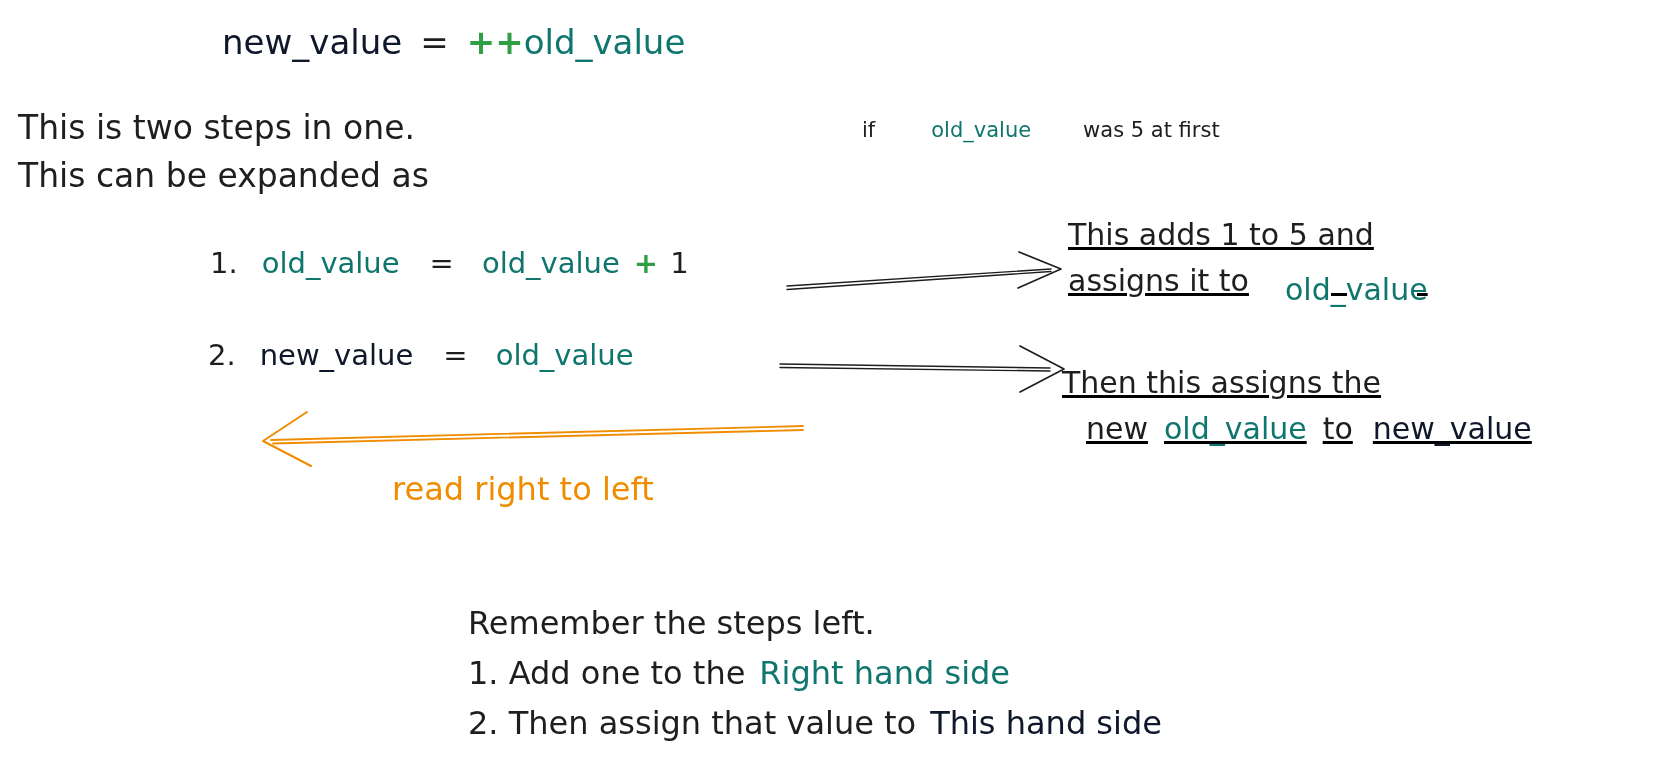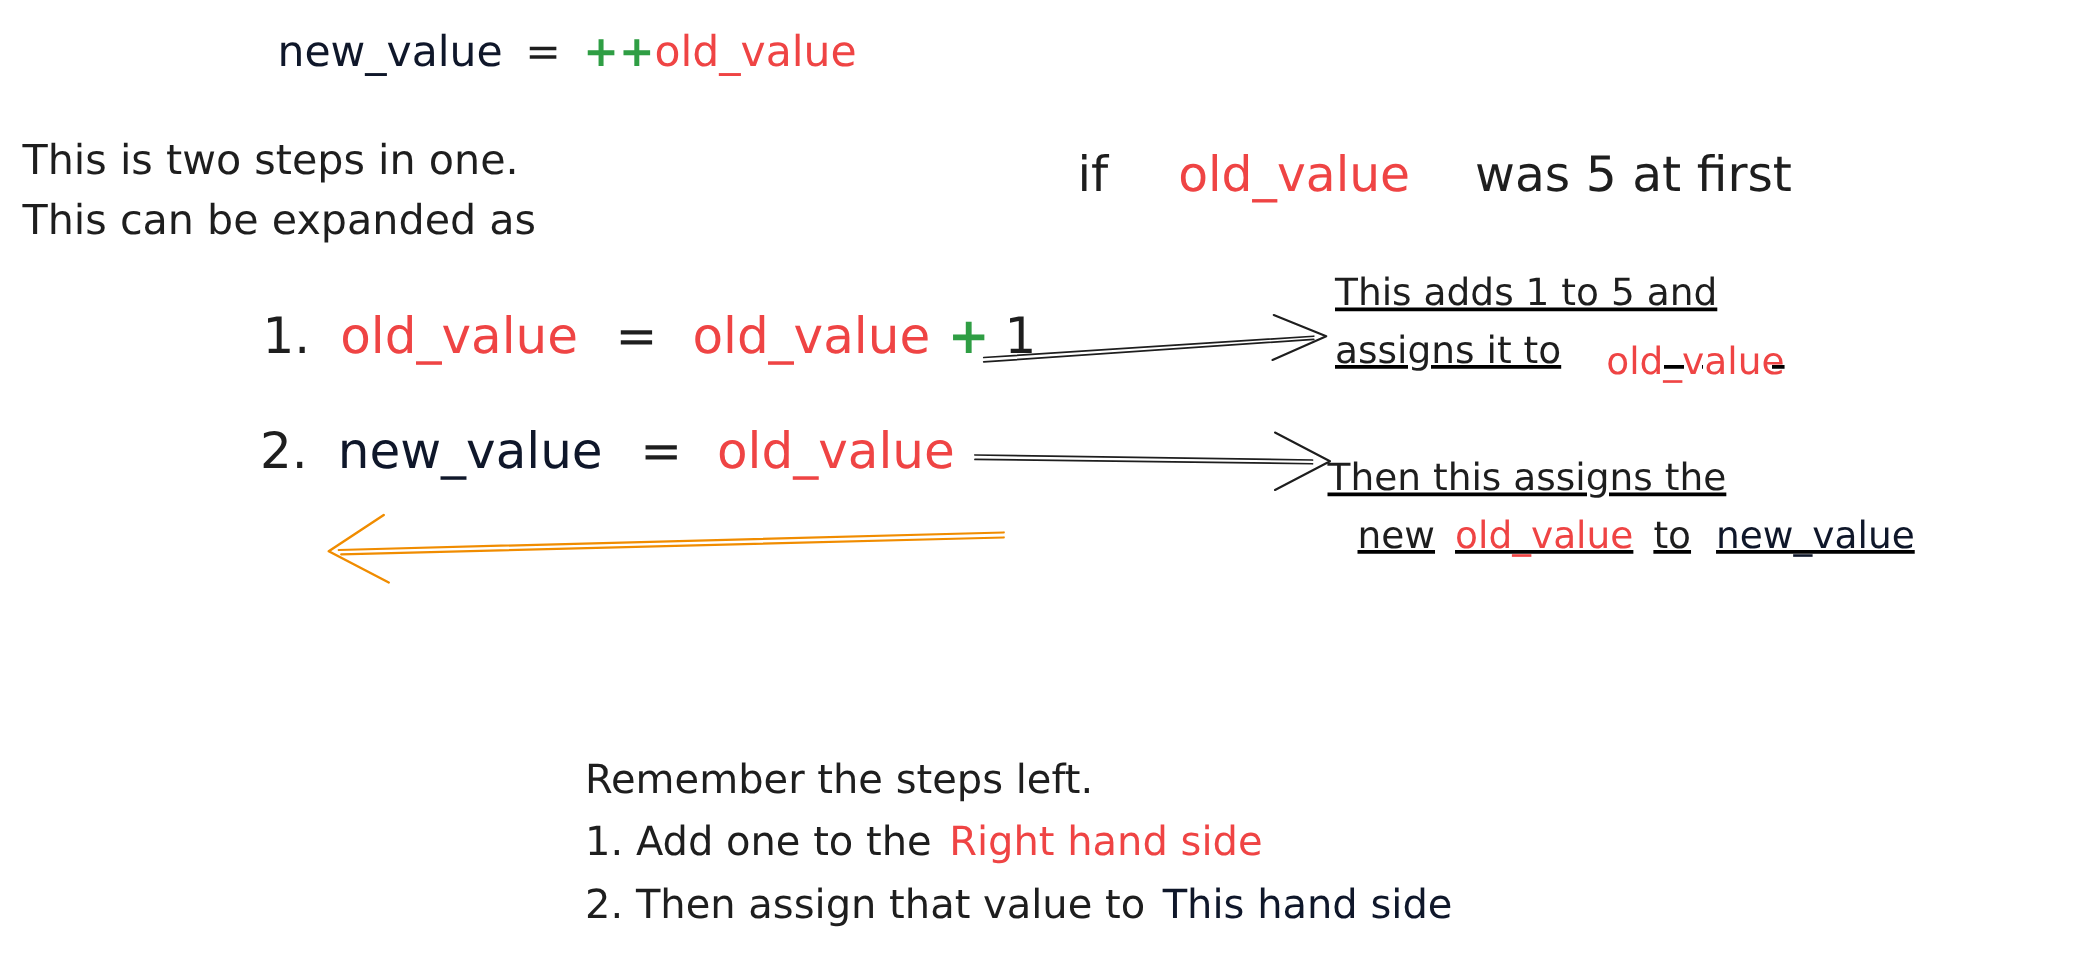--- a/index.html
+++ b/index.html
@@ -1,35 +1,35 @@
 <!DOCTYPE html>
 <html><head>
 <meta charset="utf-8">
 <style>
   html,body{margin:0;padding:0;background:#ffffff;}
   body{font-family:"DejaVu Sans", sans-serif;}
   .canvas{position:relative;width:1662px;height:780px;background:#ffffff;overflow:hidden;}
   .abs{position:absolute;white-space:nowrap;}
   .ink{color:#1e1e1e;}
   .red{color:#0f172a;}
-  .blue{color:#ef4444;}
+  .blue{color:#0f766e;}
   .green{color:#2f9e44;}
   .orange{color:#f08c00;}
 
   .title{left:222px;top:22px;font-size:34px;}
   .title .eq{margin-left:18px;}
   .title .inc{margin-left:18px;font-weight:bold;}
 
   .intro{left:18px;top:104px;font-size:33px;line-height:48px;}
 
-  .condition{left:862px;top:118px;font-size:39px;}
+  .condition{left:862px;top:118px;font-size:21px;}
   .condition .var{margin-left:56px;}
   .condition .rest{margin-left:52px;}
 
-  .step{font-size:40px;}
+  .step{font-size:29px;}
   .step1{left:210px;top:246px;}
   .step2{left:208px;top:338px;}
   .step .lhs{margin-left:24px;}
   .step .eq{margin-left:30px;}
   .step .rhs{margin-left:28px;}
   .step .op{margin-left:14px;font-weight:bold;}
   .step .operand{margin-left:12px;}
 
   .note{font-size:30px;line-height:46px;text-decoration:underline;}
   .note1{left:1068px;top:212px;}
@@ -101,20 +101,21 @@
       <span class="ink">new</span><span class="blue v1">old_value</span><span class="ink mid">to</span><span class="red v2">new_value</span>
     </div>
   </div>
 
   <svg class="arrow orange-a" style="left:255px;top:402px;" width="560" height="72" viewBox="0 0 560 72">
     <path d="M548 24 L16 38" stroke-width="1.8"></path>
     <path d="M548 28 L18 41.5" stroke-width="1.8"></path>
     <path d="M52 10 L8 39 L56 64" stroke-width="2"></path>
   </svg>
 
+  <div class="abs read-label orange">read right to left</div>
 
   <div class="abs summary">
     <div class="ink">Remember the steps left.</div>
     <div>
       <span class="ink">1. Add one to the</span><span class="blue hl">Right hand side</span>
     </div>
     <div>
       <span class="ink">2. Then assign that value to</span><span class="red hl">This hand side</span>
     </div>
   </div>

